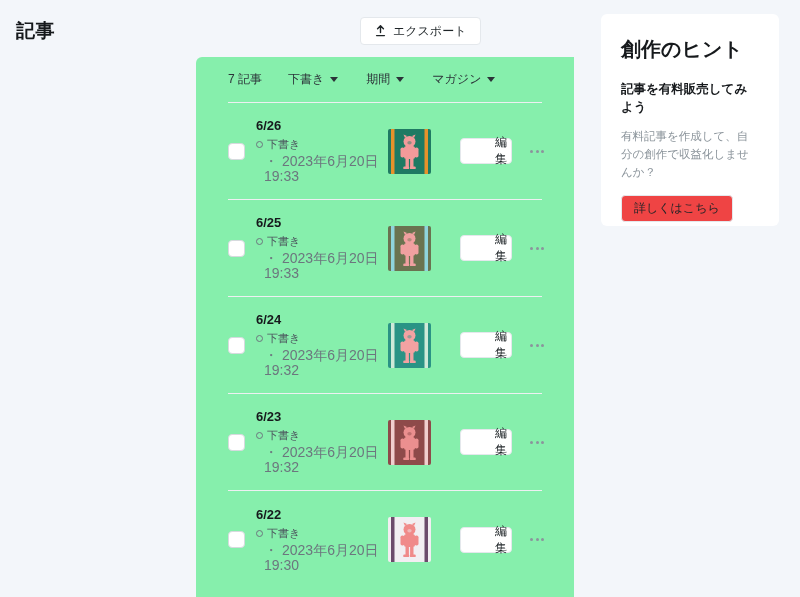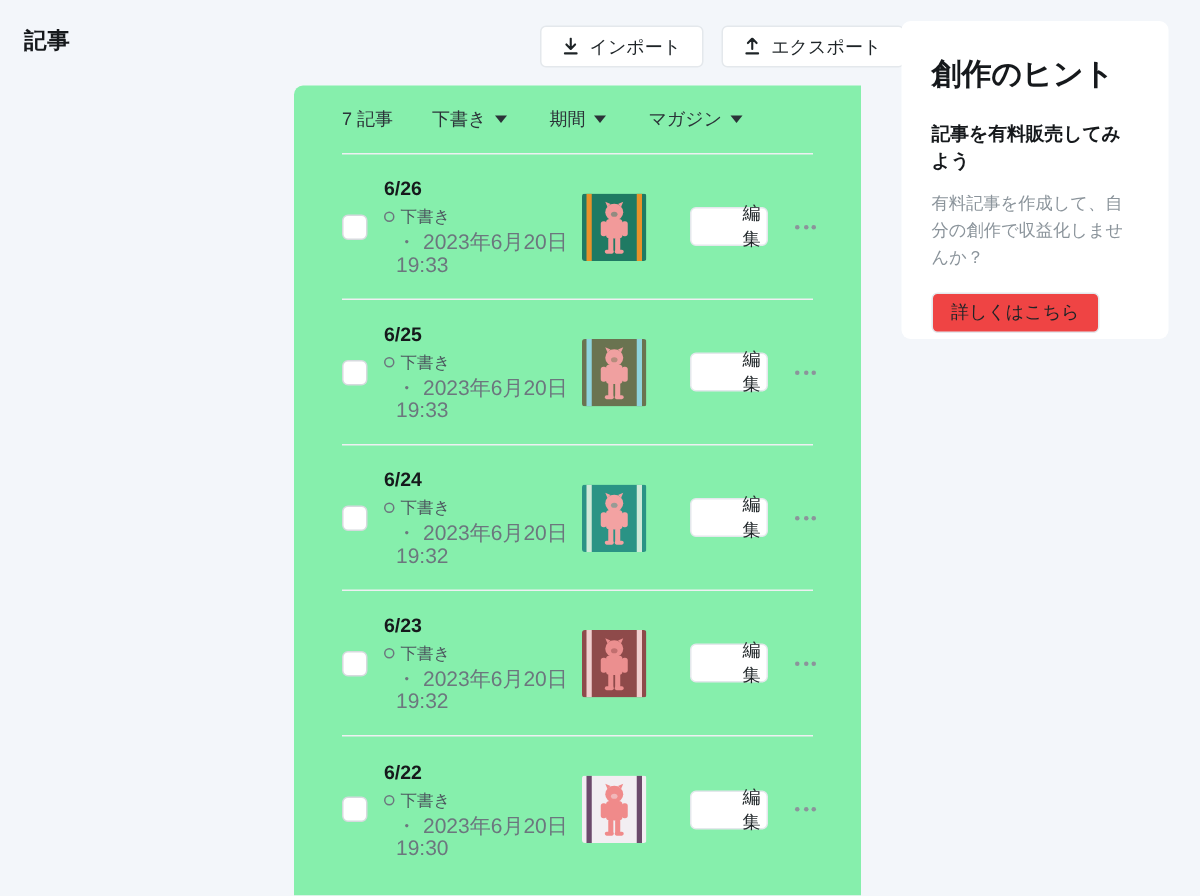--- a/index.html
+++ b/index.html
@@ -8,21 +8,21 @@
     background: #f3f6fa;
     font-family: "Liberation Sans", "DejaVu Sans", sans-serif;
     color: #1e2427;
     overflow: hidden;
   }
   .page { position: relative; width: 800px; height: 597px; }
 
   
   .page-title {
     position: absolute; left: 16px; top: 18px;
-    font-size: 15px; font-weight: bold; color: #16191c;
+    font-size: 19px; font-weight: bold; color: #16191c;
     letter-spacing: .5px;
   }
   .toolbar {
     position: absolute; left: 360px; top: 17px;
     display: flex; gap: 12px;
   }
   .tool-btn {
     display: flex; align-items: center; justify-content: center; gap: 7px;
     height: 28px; padding: 0 14px;
     background: #fff; border: 1px solid #e4e8ec; border-radius: 4px;
@@ -145,29 +145,20 @@
   }
 </style>
 </head>
 <body>
 
 <div class="page">
 
   <div class="page-title">記事</div>
 
   <div class="toolbar">
-    <div class="tool-btn">
-      <span class="ic">
-        <svg viewBox="0 0 11 12" width="11" height="12" aria-hidden="true">
-          <path d="M5.5 0.7 L5.5 7.2 M2.6 4.6 L5.5 7.6 L8.4 4.6" stroke="#1e2427" stroke-width="1.4" fill="none" stroke-linecap="round" stroke-linejoin="round"></path>
-          <path d="M1.6 10.6 L9.4 10.6" stroke="#1e2427" stroke-width="1.4" stroke-linecap="round"></path>
-        </svg>
-      </span>
-      <span>インポート</span>
-    </div>
     <div class="tool-btn">
       <span class="ic">
         <svg viewBox="0 0 11 12" width="11" height="12" aria-hidden="true">
           <path d="M5.5 7.6 L5.5 1.1 M2.6 3.7 L5.5 0.7 L8.4 3.7" stroke="#1e2427" stroke-width="1.4" fill="none" stroke-linecap="round" stroke-linejoin="round"></path>
           <path d="M1.6 10.6 L9.4 10.6" stroke="#1e2427" stroke-width="1.4" stroke-linecap="round"></path>
         </svg>
       </span>
       <span>エクスポート</span>
     </div>
   </div>

